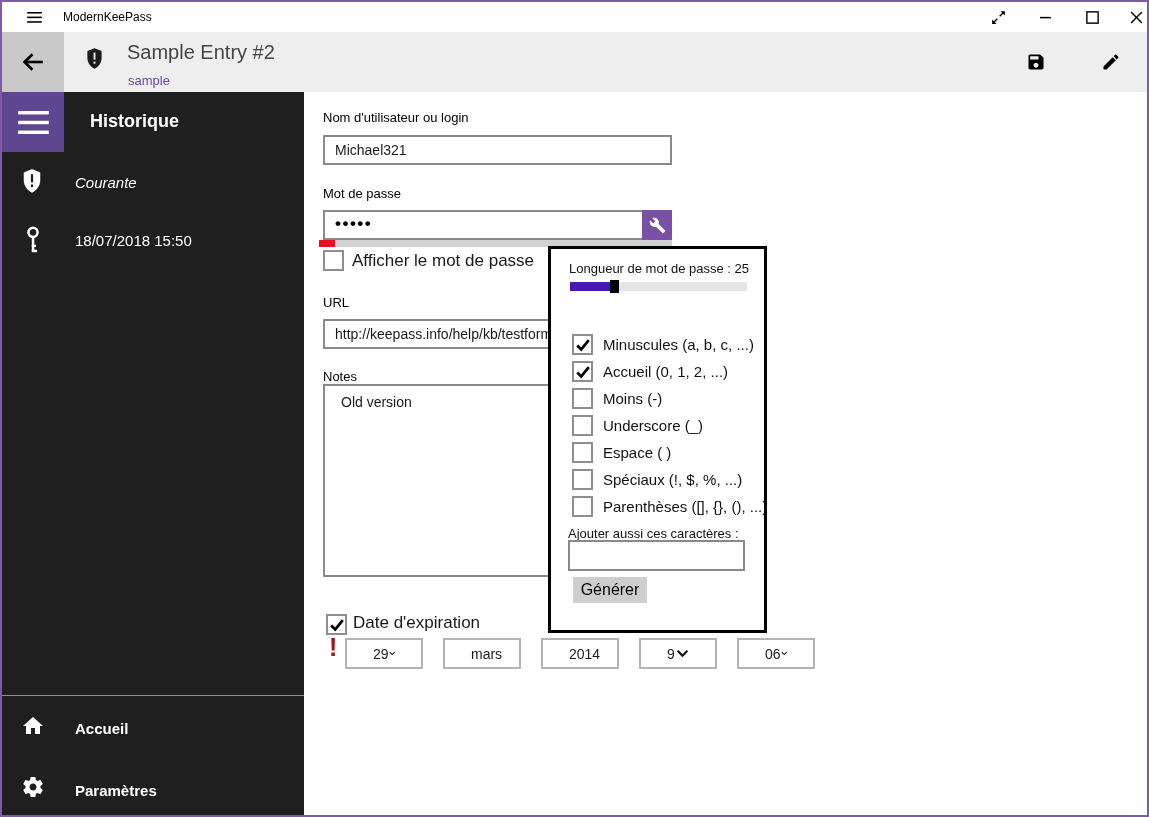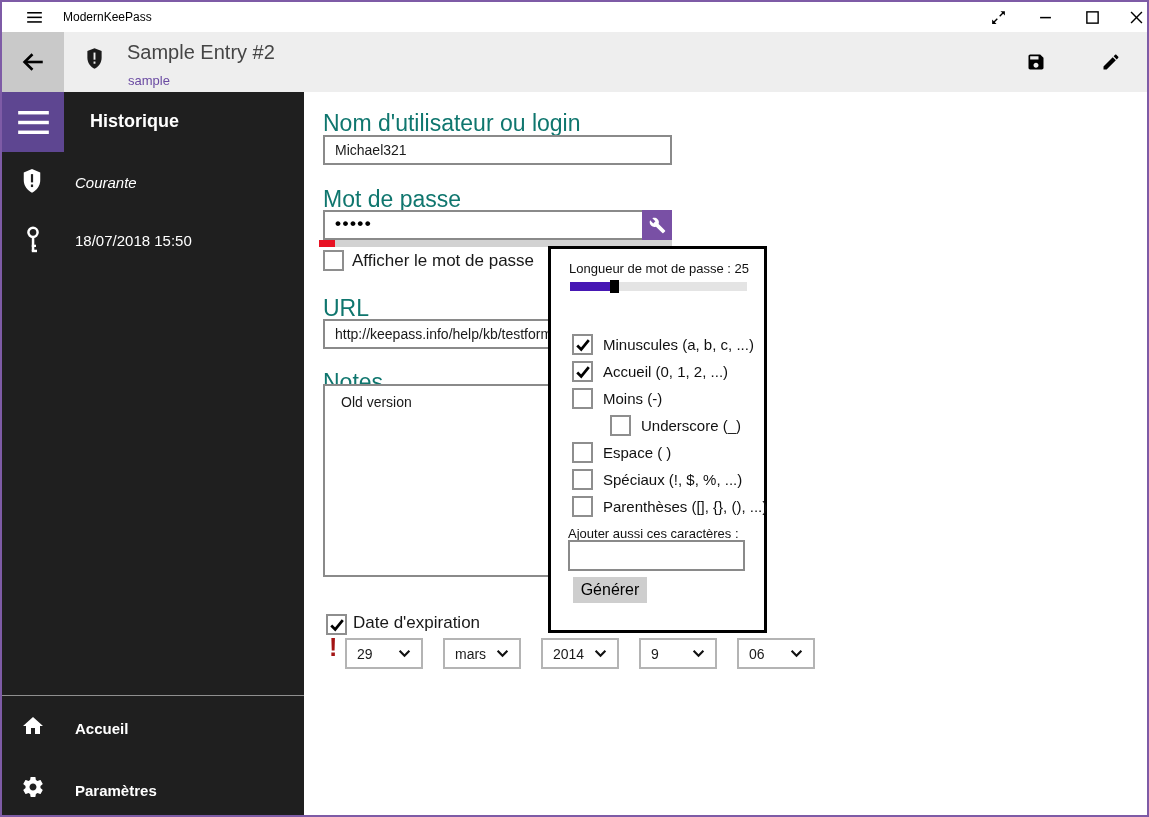--- a/index.html
+++ b/index.html
@@ -30,34 +30,34 @@
   
   .sidebar{position:absolute;left:0;top:90px;bottom:0;width:302px;background:#1f1f1f;color:#fff;padding-left:10px;}
   .side-tile{position:absolute;left:0;top:0;width:62px;height:60px;background:#5e4691;display:flex;align-items:center;justify-content:center;}
   .side-title{position:absolute;left:88px;top:19px;font-size:18px;font-weight:bold;}
   .side-row-icon{position:absolute;}
   .side-label{position:absolute;left:73px;font-size:15px;}
   .side-divider{position:absolute;left:0;top:603px;width:302px;height:1px;background:#8f8f8f;}
 
   
   .main{position:absolute;left:302px;top:90px;right:0;bottom:0;background:#fff;}
-  .flabel{position:absolute;font-size:23px;color:#0f766e;}
+  .flabel{position:absolute;font-size:13px;color:#000000;}
   .tbox{position:absolute;width:349px;height:30px;border:2px solid #8a8a8a;background:#fff;}
   input.tfield,.tbox input{width:100%;height:100%;border:none;outline:none;padding:0 10px;font-size:14px;font-family:"Liberation Sans",sans-serif;color:#1a1a1a;background:transparent;}
   .pw-dots{position:absolute;left:10px;top:0;height:26px;line-height:24px;font-size:17px;font-weight:bold;letter-spacing:1.5px;color:#000;}
   .wrench-btn{position:absolute;right:-2px;top:-2px;width:30px;height:30px;background:#7950a5;display:flex;align-items:center;justify-content:center;border:none;padding:0;}
   .strength{position:absolute;left:15px;top:148px;width:353px;height:7px;background:#d2d2d2;}
   .strength-fill{height:100%;background:#e81123;}
   .cb{position:absolute;width:21px;height:21px;border:2px solid #8e8e8e;background:#fff;display:flex;align-items:center;justify-content:center;}
   .cb svg{visibility:hidden;}
   .cb.checked svg{visibility:visible;}
   .cb-label{position:absolute;font-size:17px;color:#191919;}
   textarea.notes{position:absolute;left:19px;top:292px;width:349px;height:193px;border:2px solid #8a8a8a;resize:none;outline:none;padding:8px 16px;font-family:"Liberation Sans",sans-serif;font-size:14px;color:#1a1a1a;}
   .excl{position:absolute;left:25px;top:541px;font-size:25px;font-weight:bold;color:#a31414;}
-  .dd{position:absolute;top:546px;width:78px;height:31px;border:2px solid #b4b4b4;background:#fff;display:flex;align-items:center;justify-content:space-between;padding:0 10px;font-size:14px;}
+  .dd{position:absolute;top:546px;width:78px;height:31px;border:2px solid #b4b4b4;background:#fff;display:flex;align-items:center;justify-content:space-between;padding:0 26px;font-size:14px;}
 
   
   .popup{position:absolute;left:244px;top:154px;width:219px;height:387px;background:#fff;border:3px solid #000;z-index:5;}
   .pop-len{position:absolute;left:18px;top:12px;font-size:13px;color:#111;}
   .slider{position:absolute;left:19px;top:33px;width:177px;height:9px;background:#e4e4e4;}
   .slider-fill{position:absolute;left:0;top:0;width:40px;height:9px;background:#4617b4;}
   .slider-handle{position:absolute;left:40px;top:-2px;width:9px;height:13px;background:#000;}
   .opt-row{position:absolute;left:21px;height:21px;display:flex;align-items:center;}
   .opt-row .cb{position:relative;flex:0 0 21px;}
   .opt-row .opt-label{margin-left:10px;font-size:15px;white-space:nowrap;color:#111;}
@@ -275,21 +275,21 @@
         <span class="opt-label">Accueil (0, 1, 2, ...)</span>
       </div>
       <div class="opt-row" style="top:139px;">
         <span class="cb">
             <svg viewBox="0 0 18 18" width="16" height="16" fill="none" stroke="#000" stroke-width="3">
               <path d="M2.5 9.5 7 14 15.5 3.5"></path>
             </svg>
           </span>
         <span class="opt-label">Moins (-)</span>
       </div>
-      <div class="opt-row" style="top:166px;margin-left:38px;">
+      <div class="opt-row" style="top:166px;">
         <span class="cb">
             <svg viewBox="0 0 18 18" width="16" height="16" fill="none" stroke="#000" stroke-width="3">
               <path d="M2.5 9.5 7 14 15.5 3.5"></path>
             </svg>
           </span>
         <span class="opt-label">Underscore (_)</span>
       </div>
       <div class="opt-row" style="top:193px;">
         <span class="cb">
             <svg viewBox="0 0 18 18" width="16" height="16" fill="none" stroke="#000" stroke-width="3">

